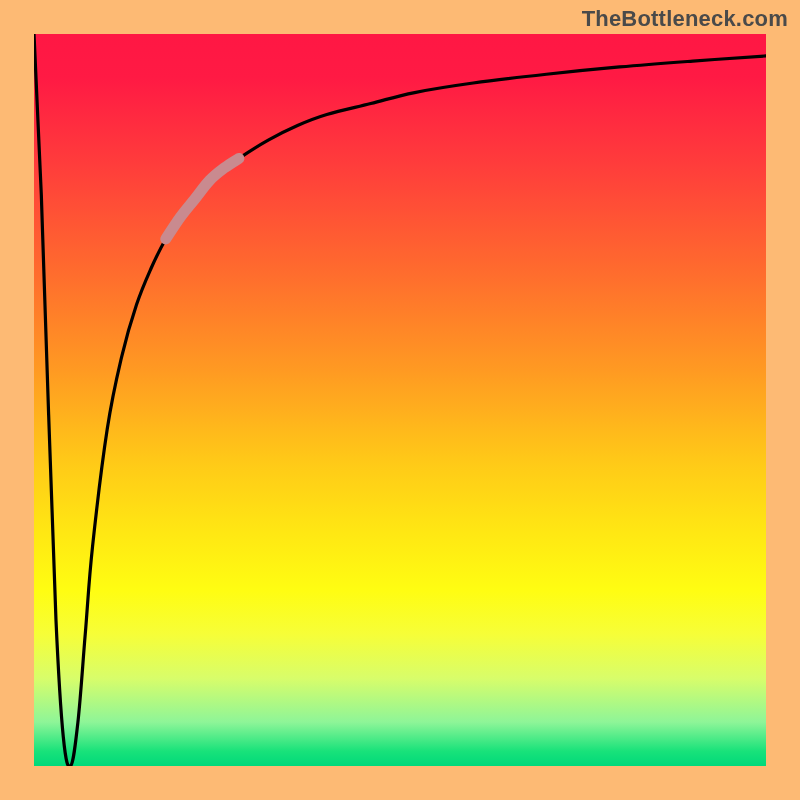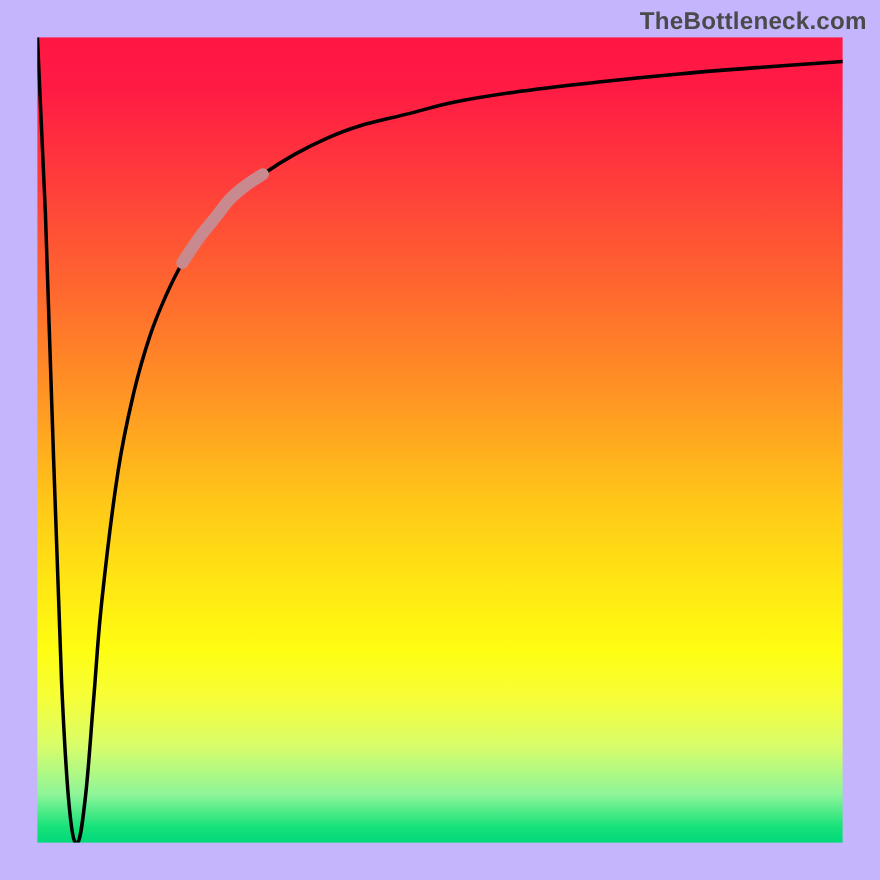--- a/index.html
+++ b/index.html
@@ -8,21 +8,21 @@
     width: 800px;
     height: 800px;
     background: #000;
     overflow: hidden;
     font-family: Arial, Helvetica, sans-serif;
   }
   .frame {
     position: relative;
     width: 800px;
     height: 800px;
-    background: #c4b5fd;
+    background: #fdba74;
   }
   .plot-area {
     position: absolute;
     left: 34px;
     top: 34px;
     width: 732px;
     height: 732px;
     
     background: linear-gradient(to bottom,
       #ff1744 0%,

